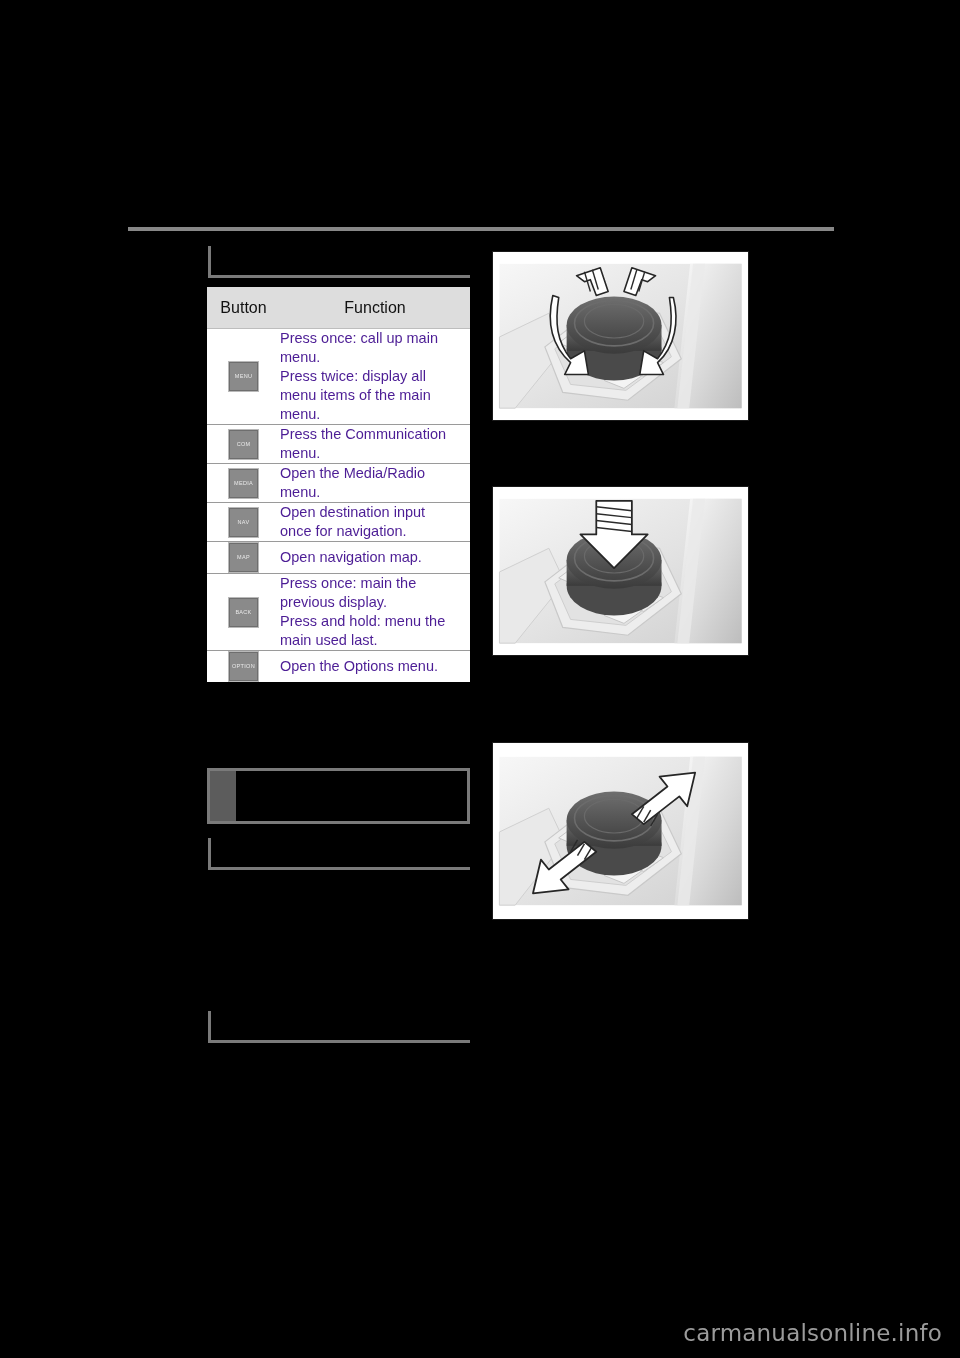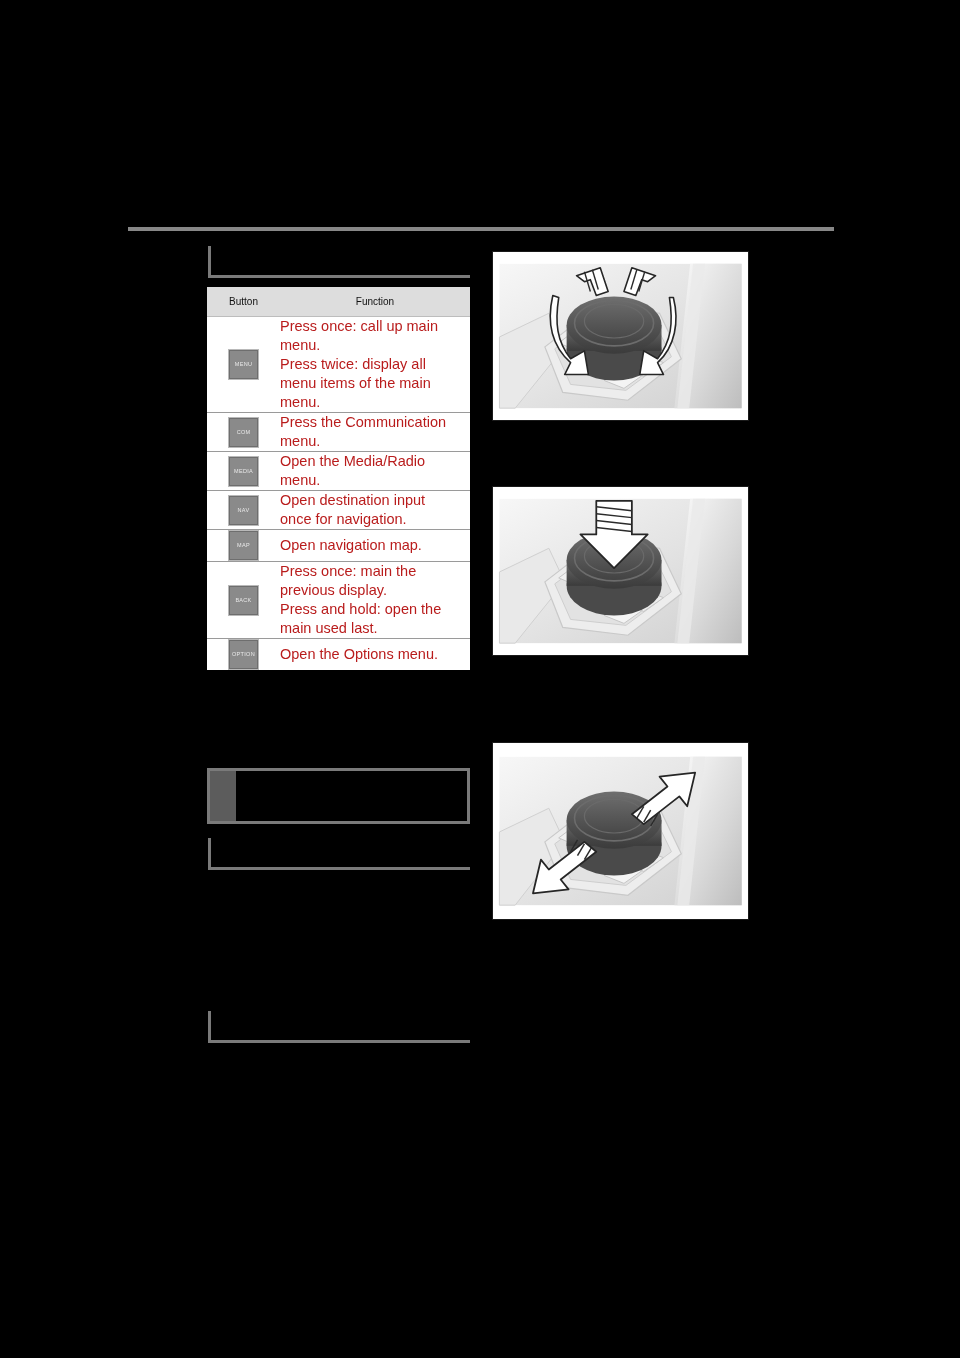--- a/index.html
+++ b/index.html
@@ -78,39 +78,39 @@
   }
   .btn-table th, .btn-table td {
     border: 0;
     padding: 0;
     vertical-align: middle;
   }
   .btn-table thead th {
     background: #dddddd;
     color: #111111;
     font-weight: normal;
-    font-size: 10px;
-    height: 29px;
+    font-size: 16px;
+    height: 41px;
     text-align: center;
   }
   .btn-table thead th.col-btn { width: 73px; }
   .btn-table thead th.col-fn  { width: 190px; }
 
   .btn-table tbody tr { border-top: 1.5px solid #9a9a9a; }
   .btn-table tbody tr:first-child { border-top: 1px solid #bdbdbd; }
 
   .cell-btn {
     width: 73px;
     text-align: center;
     padding: 6px 0;
   }
   .cell-fn {
     font-size: 14.5px;
     line-height: 19px;
-    color: #b91c1c;
+    color: #4c1d95;
     padding: 7px 7px 7px 5px;
   }
   .cell-fn .ln { display: block; }
 
   .kbtn {
     display: inline-block;
     width: 29px;
     height: 29px;
     background: #8a8a8a;
     border: 1.5px solid #b9b9b9;
@@ -228,21 +228,21 @@
           <td class="cell-btn"><span class="kbtn">MAP</span></td>
           <td class="cell-fn">
             <span class="ln">Open navigation map.</span>
           </td>
         </tr>
         <tr>
           <td class="cell-btn"><span class="kbtn">BACK</span></td>
           <td class="cell-fn">
             <span class="ln">Press once: main the</span>
             <span class="ln">previous display.</span>
-            <span class="ln">Press and hold: open the</span>
+            <span class="ln">Press and hold: menu the</span>
             <span class="ln">main used last.</span>
           </td>
         </tr>
         <tr>
           <td class="cell-btn"><span class="kbtn">OPTION</span></td>
           <td class="cell-fn">
             <span class="ln">Open the Options menu.</span>
           </td>
         </tr>
       </tbody>
@@ -406,13 +406,14 @@
         <line x1="145" y1="76" x2="152" y2="64"></line>
         <line x1="152" y1="80" x2="159" y2="68"></line>
         <line x1="159" y1="84" x2="166" y2="72"></line>
         <line x1="99" y1="106" x2="92" y2="118"></line>
         <line x1="92" y1="102" x2="85" y2="114"></line>
         <line x1="85" y1="98" x2="78" y2="110"></line>
       </g>
     </svg>
   </div>
 
+  <div class="watermark">carmanualsonline.info</div>
 </div>
 
 </body></html>

